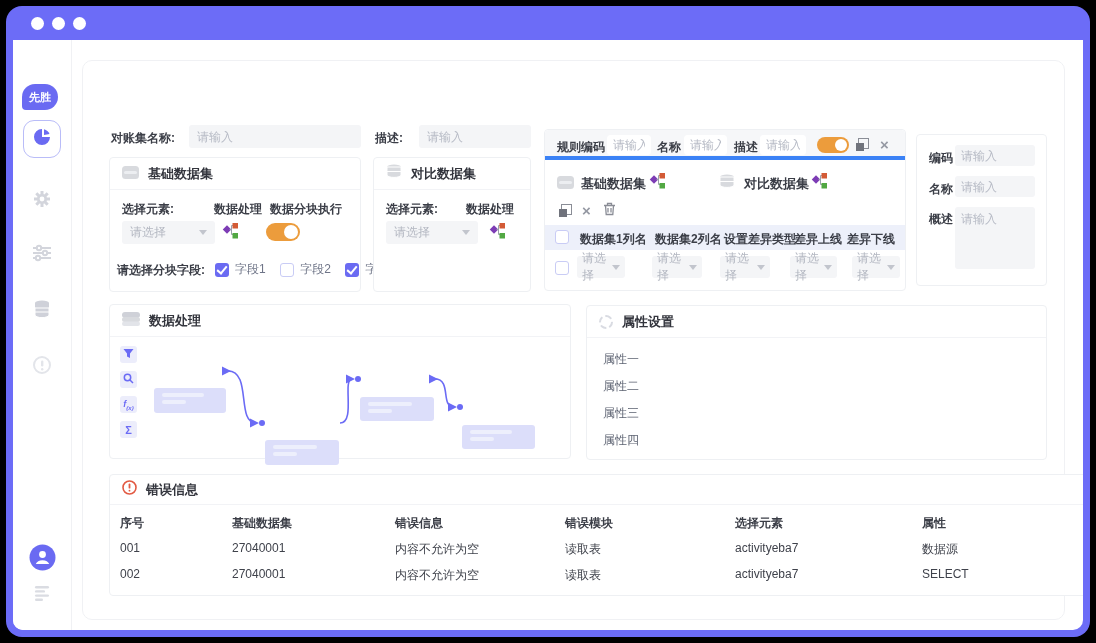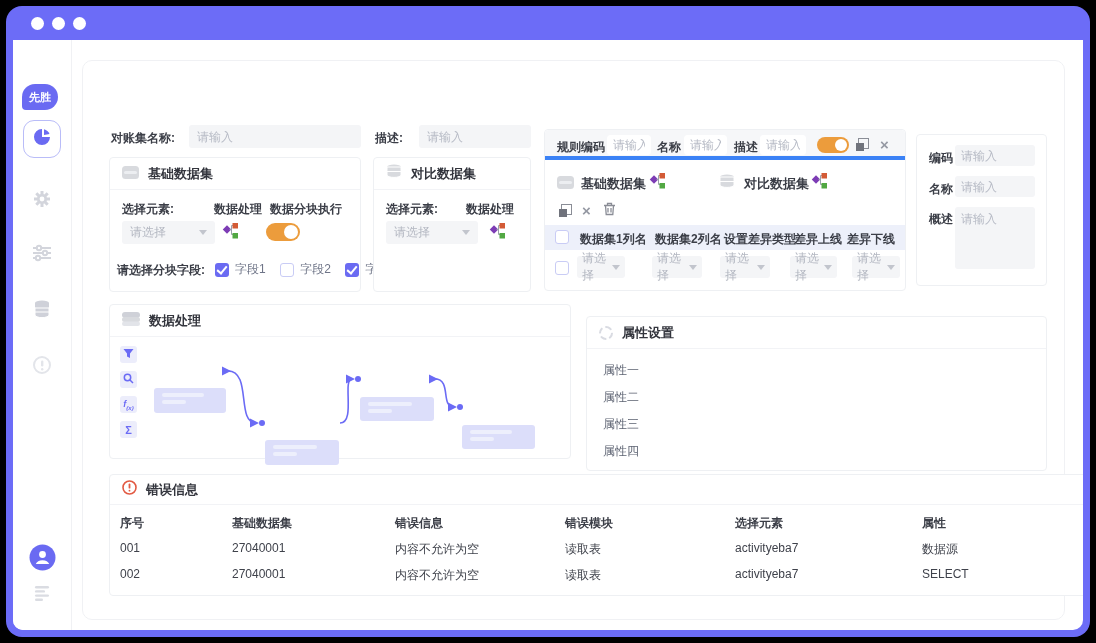--- a/index.html
+++ b/index.html
@@ -404,21 +404,21 @@
         <div class="node" style="left:250px; top:92px; width:74px; height:24px">
           <div class="ln" style="width:44px"></div>
             <div class="ln" style="width:24px"></div>
         </div>
         <div class="node" style="left:352px; top:120px; width:73px; height:24px">
           <div class="ln" style="width:42px"></div>
             <div class="ln" style="width:24px"></div>
         </div>
       </div>
 
-      <div class="panel" style="left:503px; top:255px; width:461px; height:155px">
+      <div class="panel" style="left:503px; top:244px; width:461px; height:155px">
         <div class="panel-head">
           <span class="dash-circle"></span>
           <span class="panel-title">属性设置</span>
         </div>
         <div class="attr-item" style="left:16px; top:45px">属性一</div>
         <div class="attr-item" style="left:16px; top:72px">属性二</div>
         <div class="attr-item" style="left:16px; top:99px">属性三</div>
         <div class="attr-item" style="left:16px; top:126px">属性四</div>
       </div>
 

